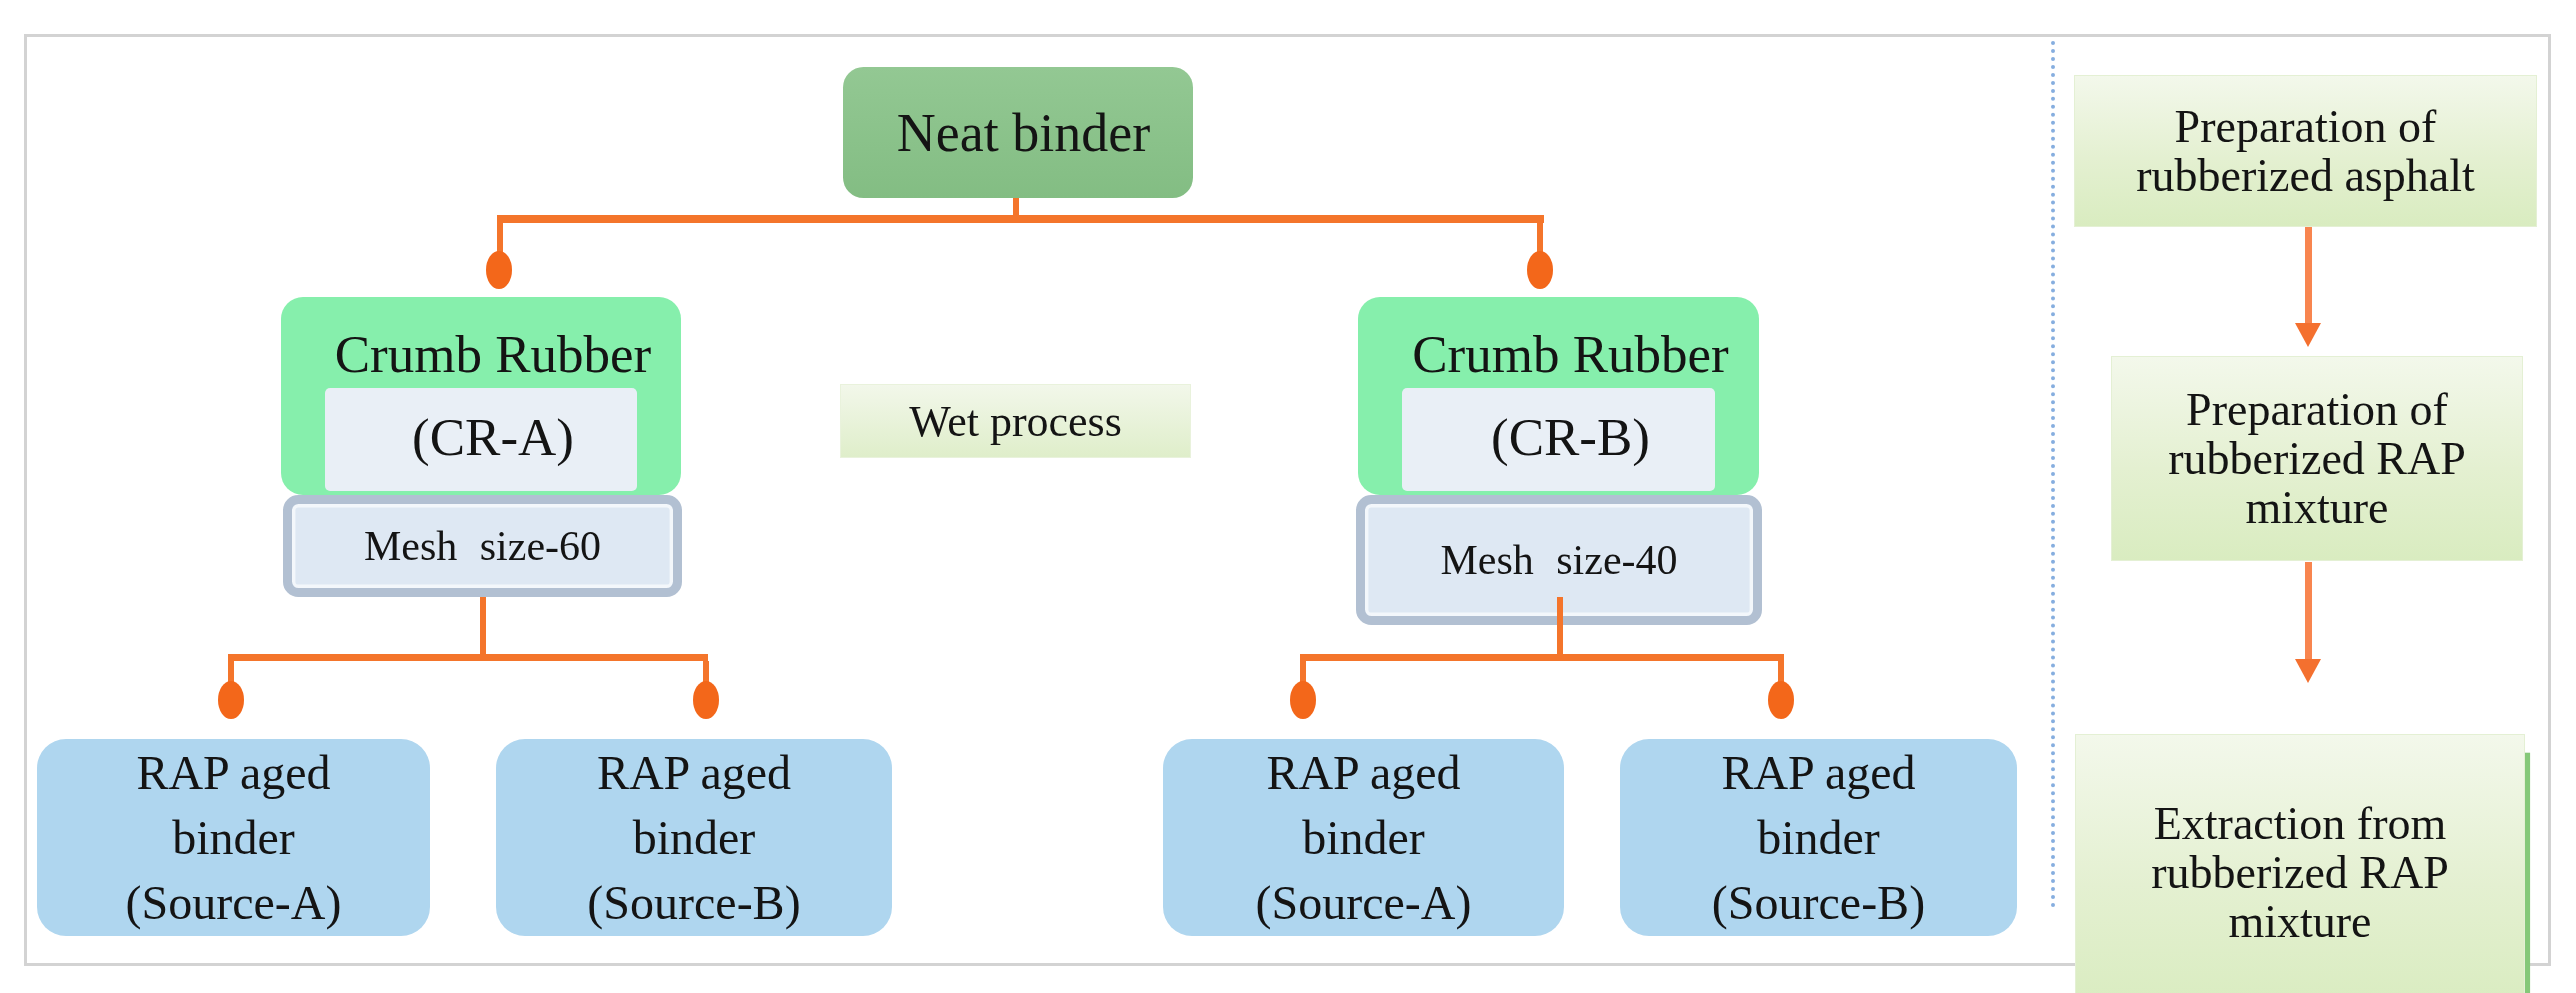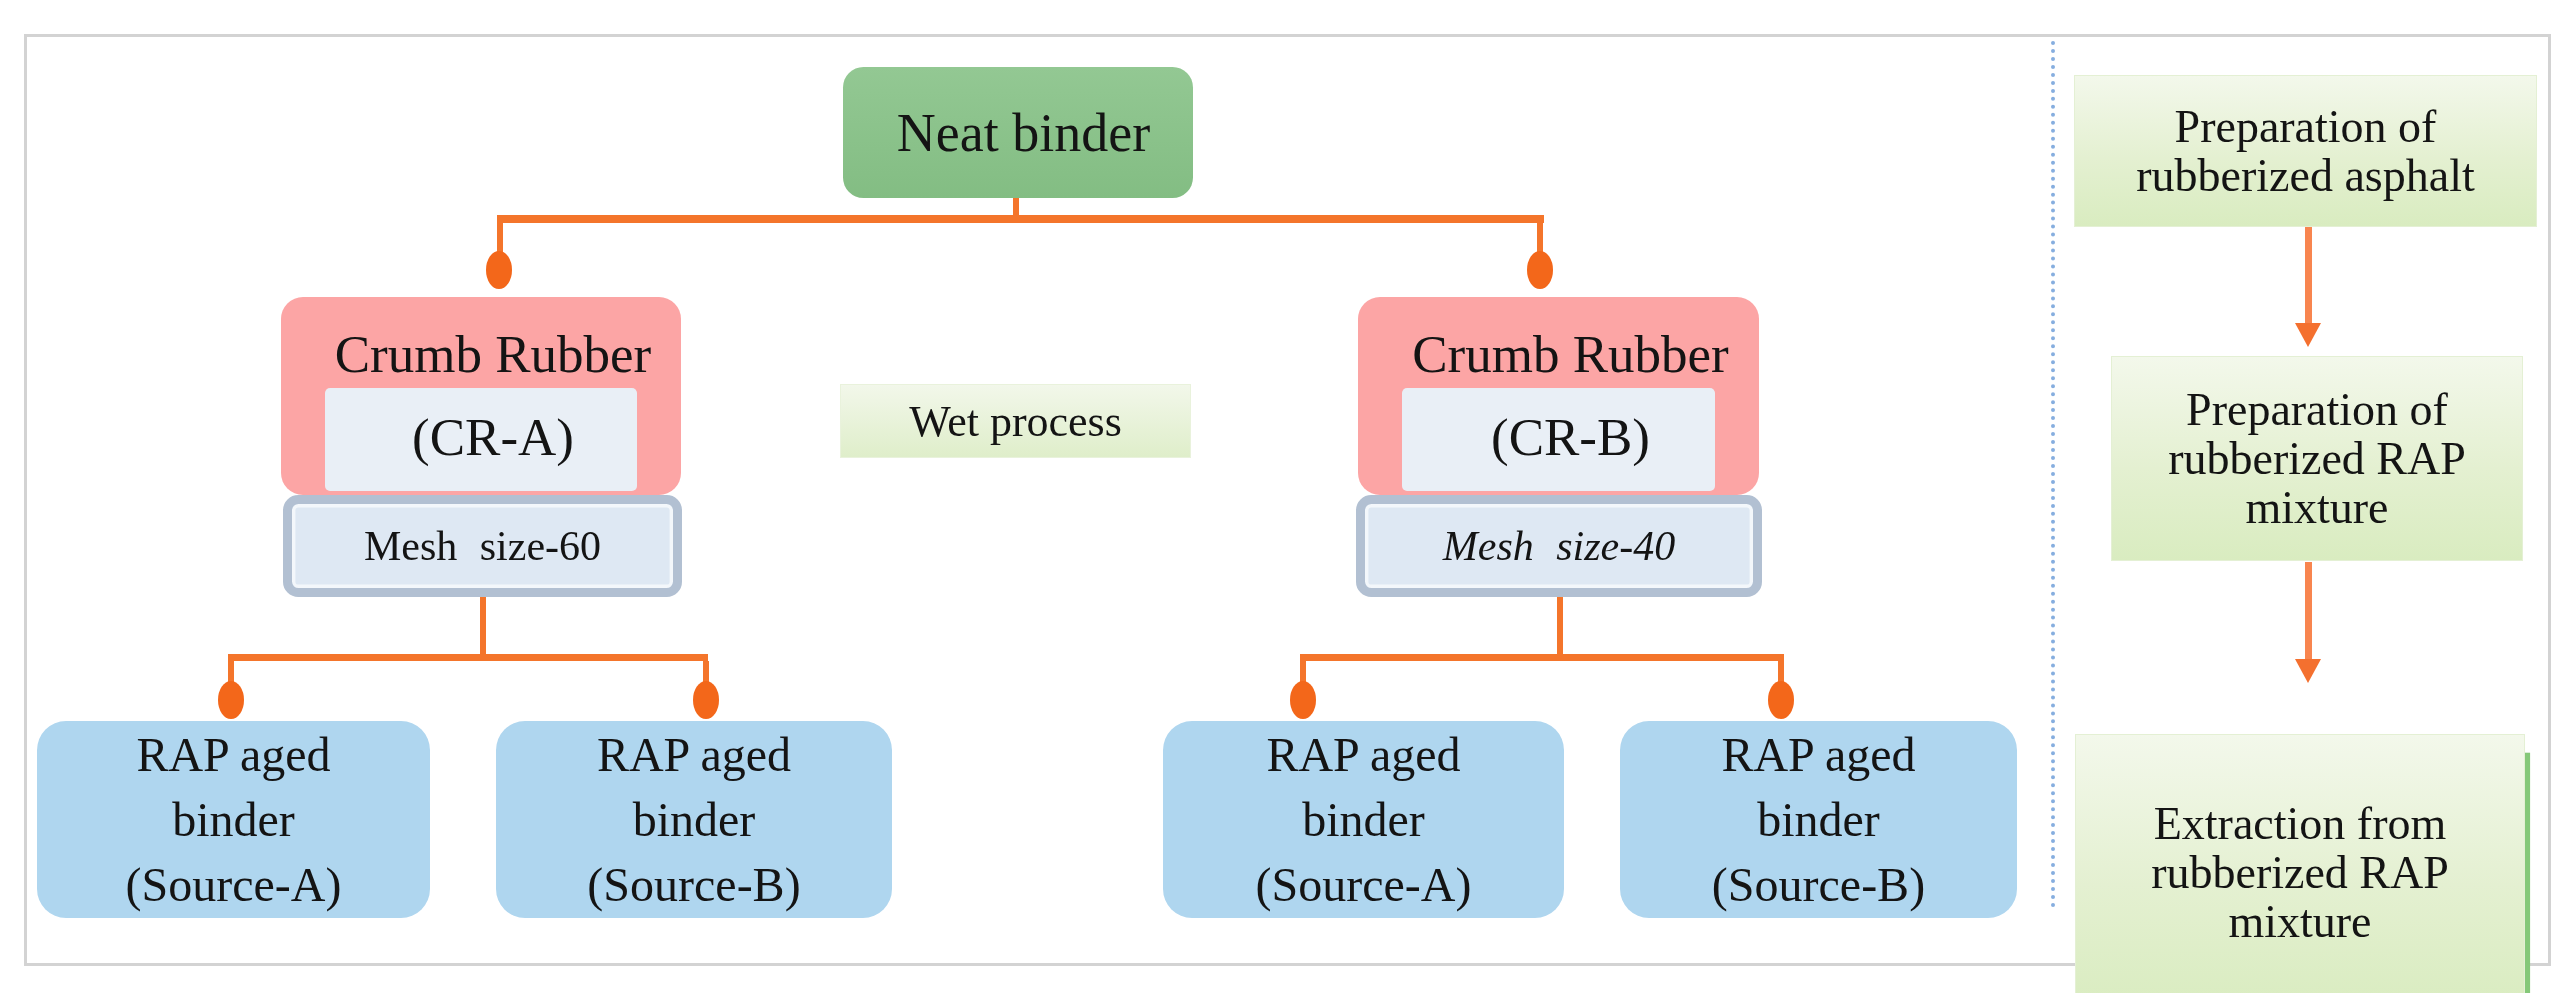--- a/index.html
+++ b/index.html
@@ -8,39 +8,39 @@
   .frame{position:absolute;left:24px;top:34px;width:2527px;height:932px;
          border:3.4px solid #d3d3d3;box-sizing:border-box;background:#ffffff;}
   .node{position:absolute;display:flex;align-items:center;justify-content:center;
         text-align:center;box-sizing:border-box;white-space:pre-line;}
 
   
   .neat{left:843px;top:67px;width:350px;height:131px;border-radius:20.4px;
         background:linear-gradient(180deg,#93c893,#83bd83);font-size:54px;padding-left:11px;}
 
   
-  .crumb{background:#fca5a5;border-radius:22px;font-size:53px;line-height:83px;padding-left:24px;}
+  .crumb{background:#86efac;border-radius:22px;font-size:53px;line-height:83px;padding-left:24px;}
   .cra{left:281px;top:297px;width:400px;height:198px;}
   .crb{left:1358px;top:297px;width:401px;height:198px;}
   .crumb .hl{position:absolute;left:11%;right:11%;top:46%;bottom:2%;
              background:#e9eff6;border-radius:5.1px;z-index:0;}
   .crumb .txt{position:relative;z-index:1;white-space:pre-line;}
 
   
   .mesh{background:#dee8f3;border:9.3px solid #b2c0d2;border-radius:15.3px;
         box-shadow:inset 0 0 0 3.4px #f3f7fb;font-size:42px;word-spacing:12px;}
   .mesh-a{left:283px;top:495px;width:399px;height:102px;}
-  .mesh-b{left:1356px;top:495px;width:406px;height:102px;font-style:italic;}
+  .mesh-b{left:1356px;top:495px;width:406px;height:130px;}
 
   
   .wet{left:840px;top:384px;width:351px;height:74px;font-size:44px;
        background:linear-gradient(180deg,#f2f7ea,#dfeeca);border:1.7px solid #e9f2dc;}
 
   
-  .rap{background:#afd6ef;border-radius:29px;font-size:48px;line-height:65px;}
+  .rap{background:#afd6ef;border-radius:29px;font-size:48px;line-height:65px;margin-top:18px;}
   .rap1{left:37px;top:721px;width:393px;height:197px;}
   .rap2{left:496px;top:721px;width:396px;height:197px;}
   .rap3{left:1163px;top:721px;width:401px;height:197px;}
   .rap4{left:1620px;top:721px;width:397px;height:197px;}
 
   
   .oline{position:absolute;background:#f4752b;}
   .odot{position:absolute;width:26px;height:38px;border-radius:50%;background:#f3671a;}
 
   

